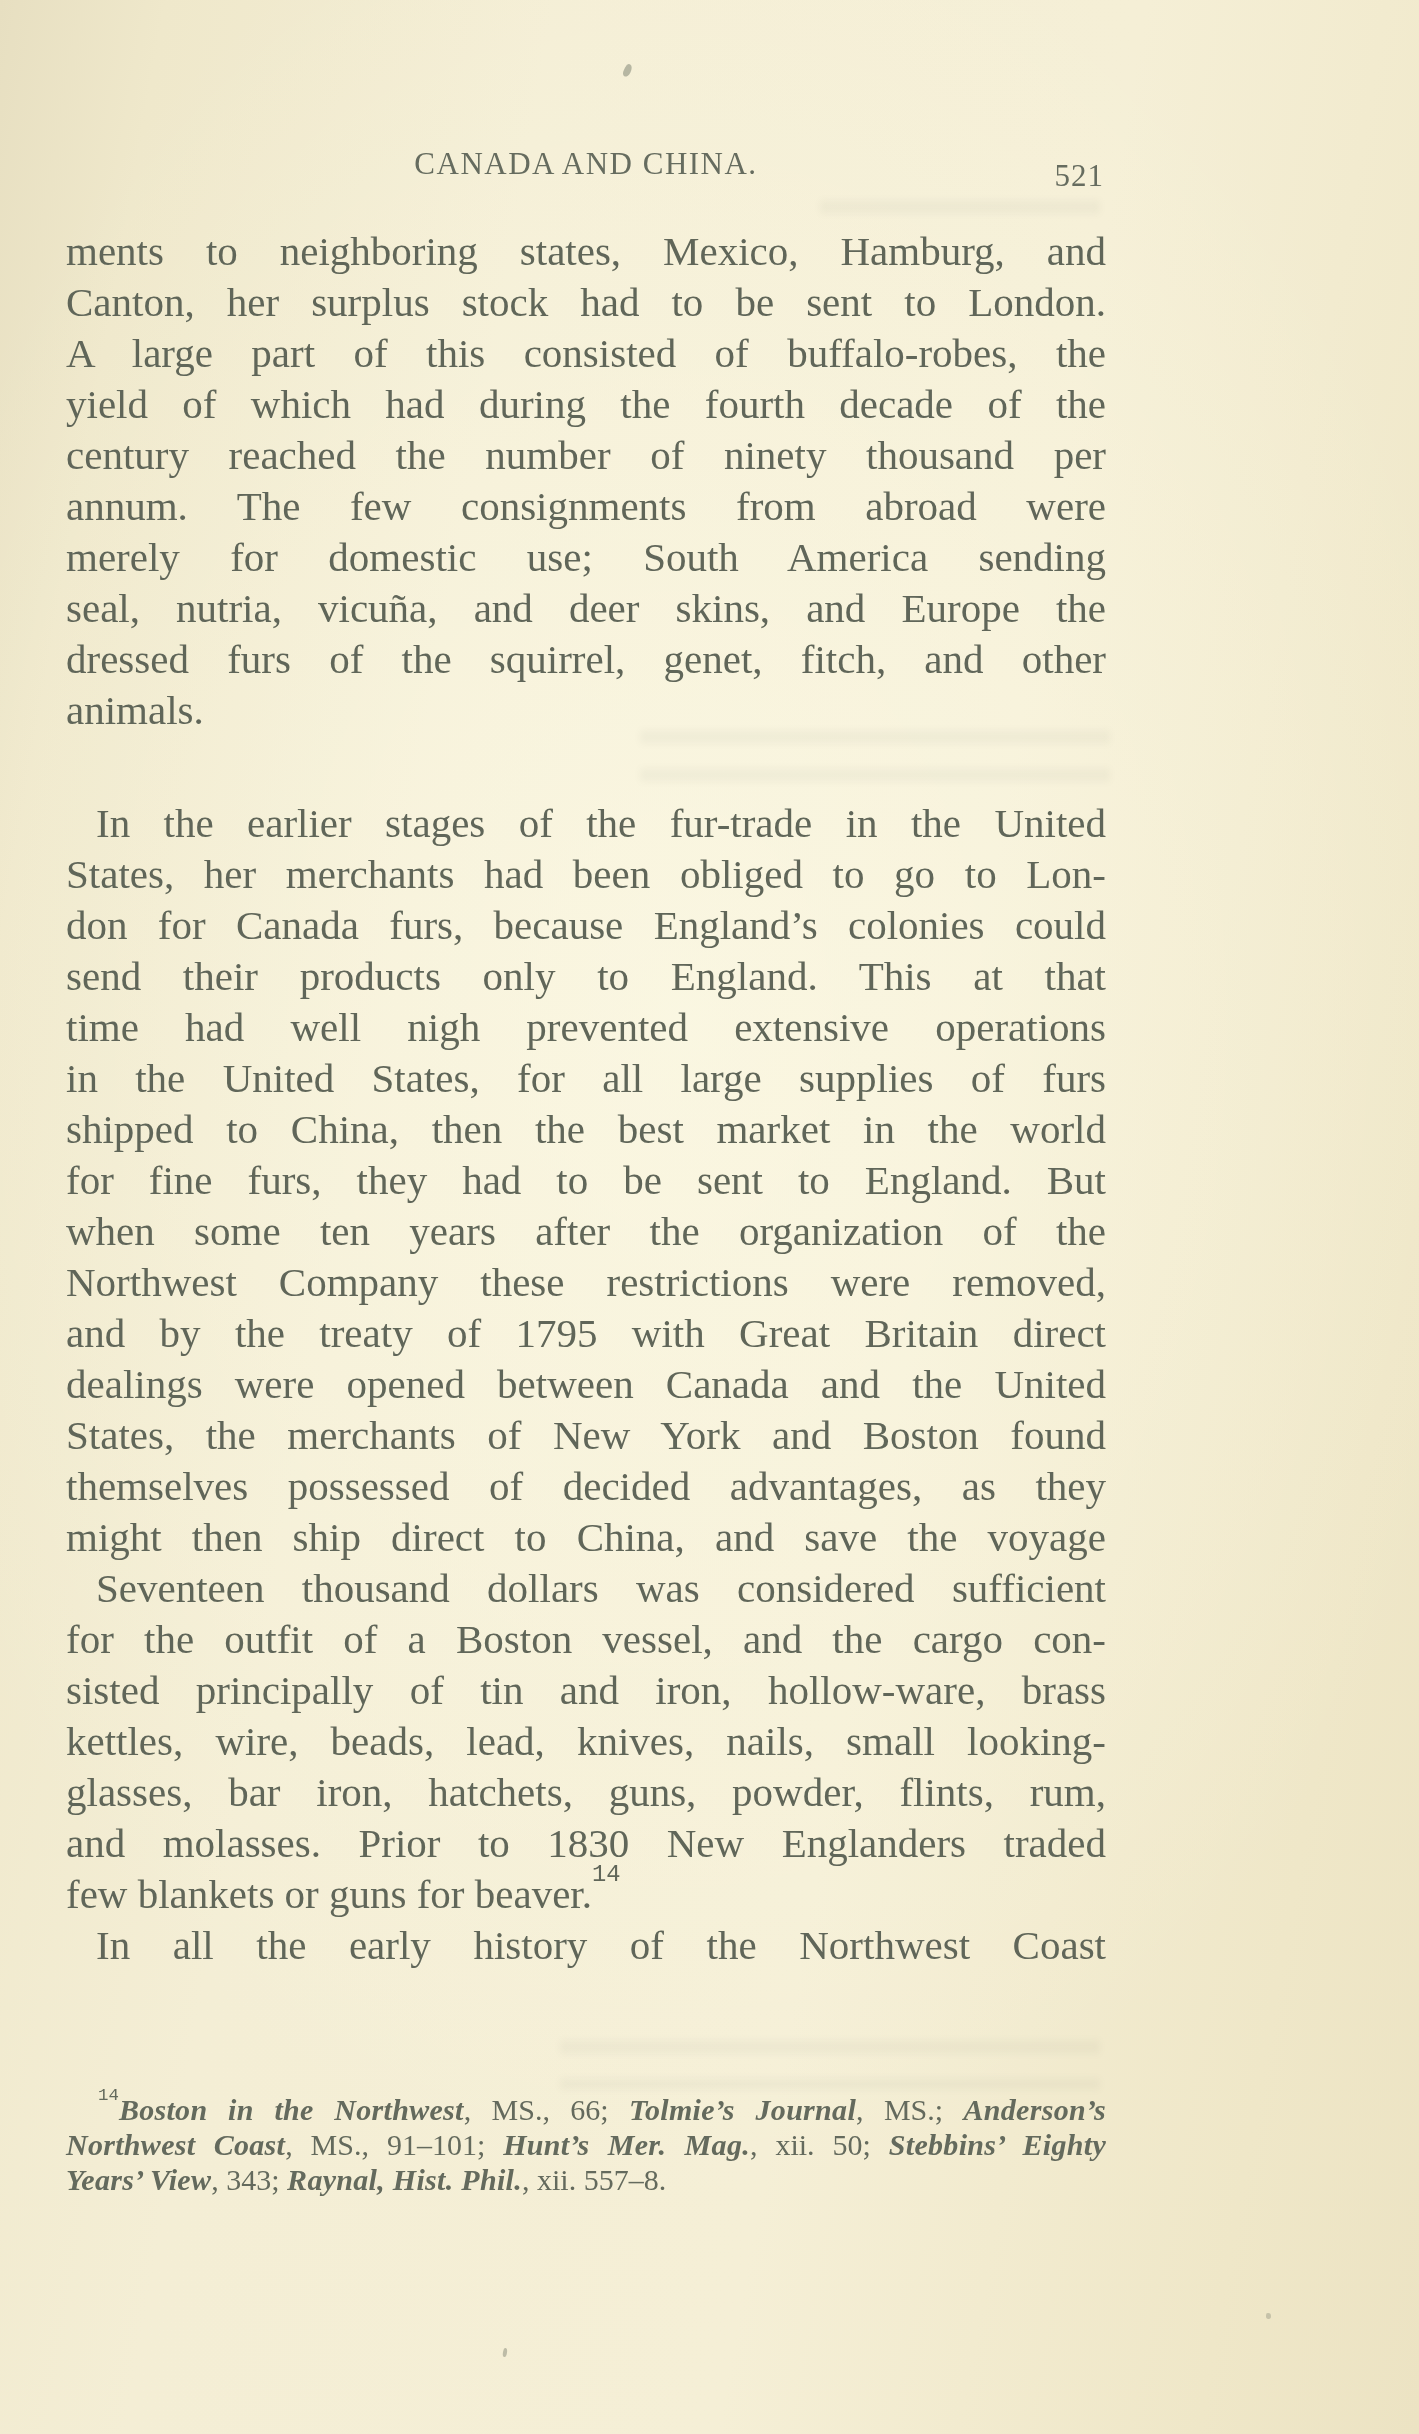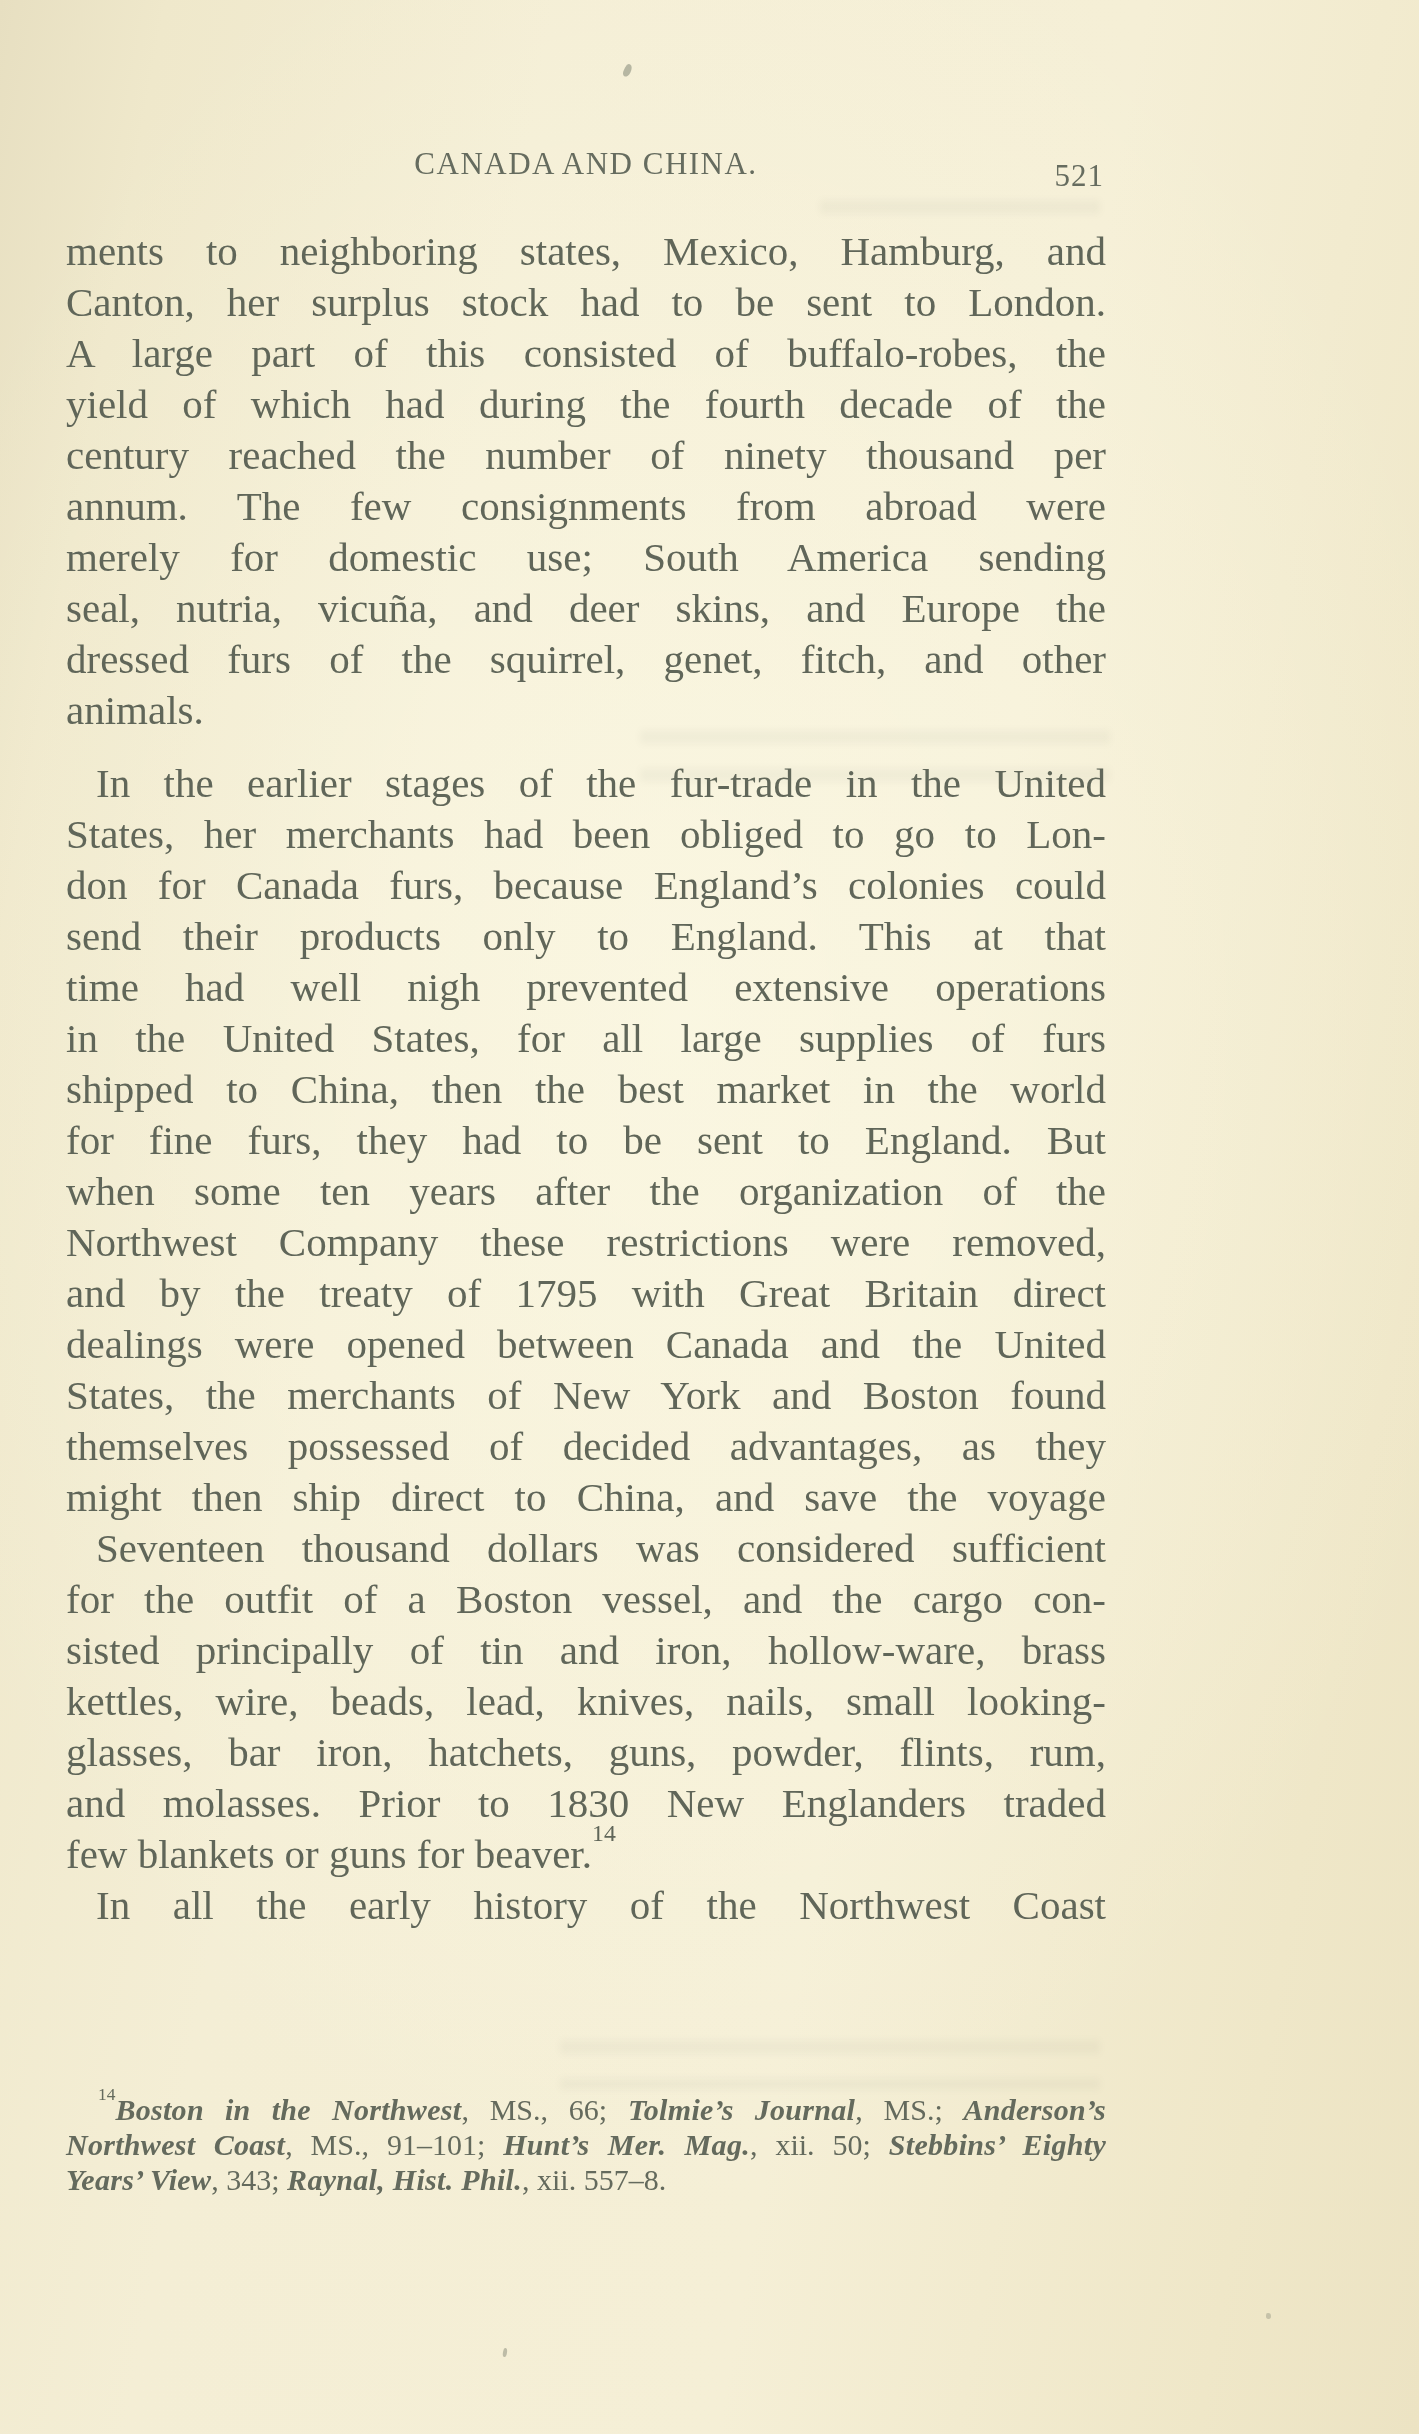--- a/index.html
+++ b/index.html
@@ -38,20 +38,21 @@
   .line{
     line-height:51px;height:51px;white-space:nowrap;
     text-justify:inter-word;
   }
   .jl{text-align:justify;text-align-last:justify;}
   .ll{text-align:left;text-align-last:left;}
   .ind{text-indent:30px;}
   sup{
     font-size:58%;line-height:0;position:relative;top:-0.52em;
     letter-spacing:0;
+    font-family:Liberation Mono, monospace;
   }
   
   .footnote{
     position:absolute;left:66px;top:2092px;width:1040px;
     color:#646a5d;font-size:30px;
   }
   .footnote .line{line-height:35px;height:35px;}
   .footnote .ind{text-indent:32px;}
   .footnote i{letter-spacing:.3px;font-weight:bold;}
   
@@ -81,21 +82,21 @@
         <div class="line jl"><span>Canton, her surplus stock had to be sent to London.</span></div>
         <div class="line jl"><span>A large part of this consisted of buffalo-robes, the</span></div>
         <div class="line jl"><span>yield of which had during the fourth decade of the</span></div>
         <div class="line jl"><span>century reached the number of ninety thousand per</span></div>
         <div class="line jl"><span>annum. The few consignments from abroad were</span></div>
         <div class="line jl"><span>merely for domestic use; South America sending</span></div>
         <div class="line jl"><span>seal, nutria, vicuña, and deer skins, and Europe the</span></div>
         <div class="line jl"><span>dressed furs of the squirrel, genet, fitch, and other</span></div>
         <div class="line ll"><span>animals.</span></div>
       </div>
-      <div style="margin-top: 22px;">
+      <div style="margin-top: 62px;">
         <div class="line jl ind"><span>In the earlier stages of the fur-trade in the United</span></div>
         <div class="line jl"><span>States, her merchants had been obliged to go to Lon-</span></div>
         <div class="line jl"><span>don for Canada furs, because England’s colonies could</span></div>
         <div class="line jl"><span>send their products only to England.  This at that</span></div>
         <div class="line jl"><span>time had well nigh prevented extensive operations</span></div>
         <div class="line jl"><span>in the United States, for all large supplies of furs</span></div>
         <div class="line jl"><span>shipped to China, then the best market in the world</span></div>
         <div class="line jl"><span>for fine furs, they had to be sent to England.  But</span></div>
         <div class="line jl"><span>when some ten years after the organization of the</span></div>
         <div class="line jl"><span>Northwest Company these restrictions were removed,</span></div>

